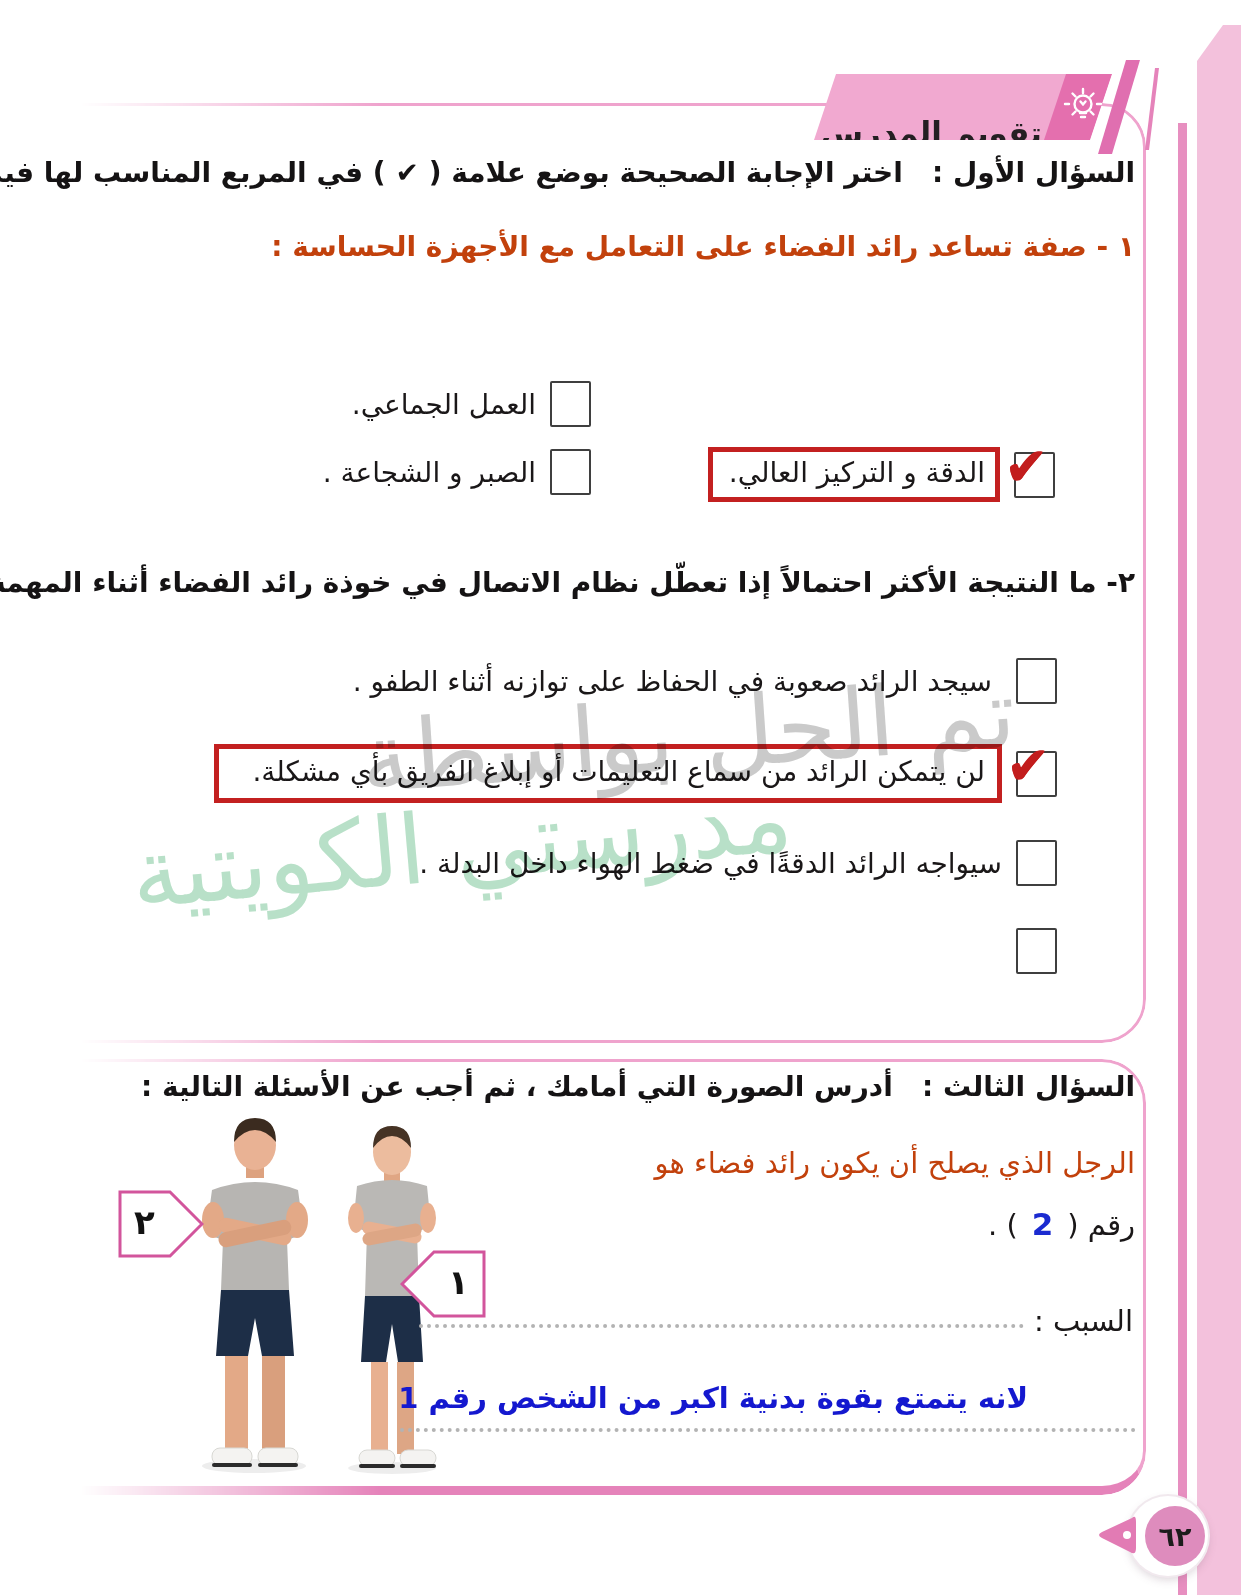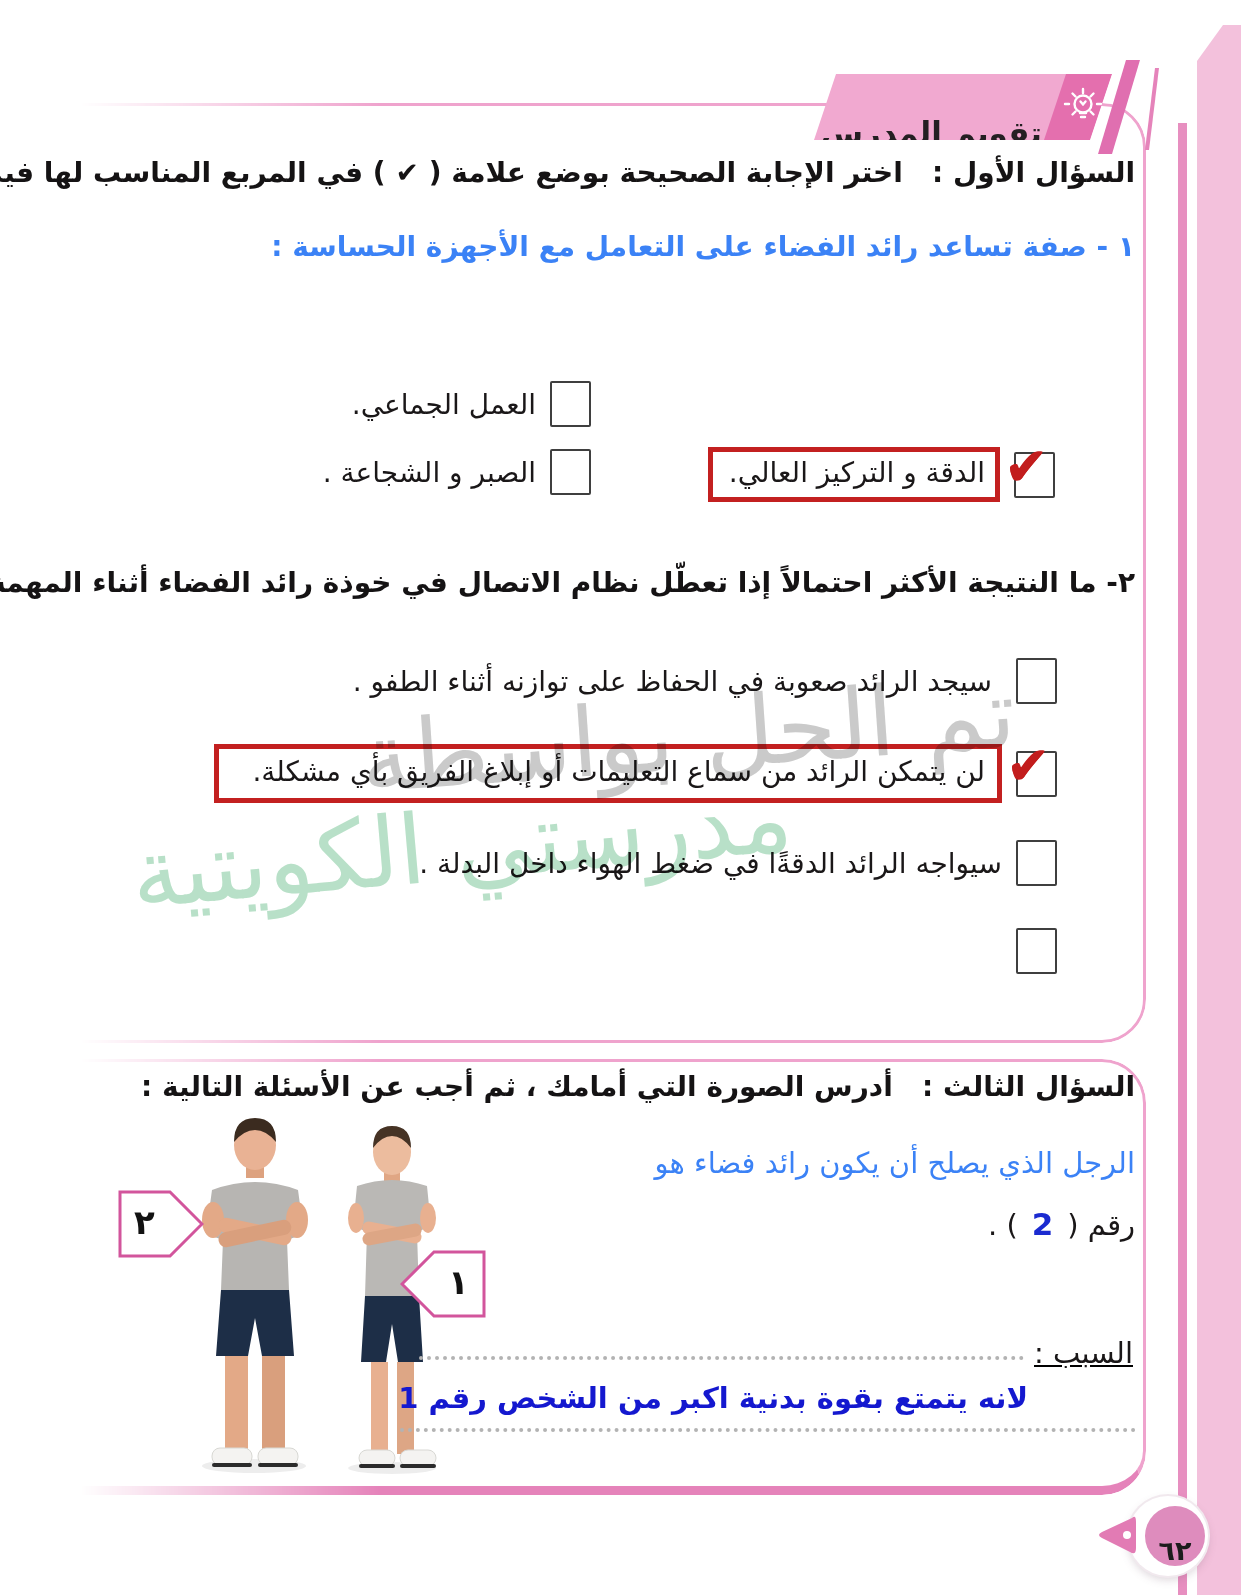--- a/index.html
+++ b/index.html
@@ -24,51 +24,51 @@
   #strip-a{left:1098px;top:60px;width:42px;height:94px;clip-path:polygon(28px 0,42px 0,14px 94px,0 94px);}
   #strip-b{left:1145px;top:68px;width:14px;height:82px;clip-path:polygon(10px 0,14px 0,4px 82px,0 82px);background:#e583ba;}
   #banner{position:absolute;left:814px;top:74px;width:298px;height:66px;background:#f1a9d0;
     clip-path:polygon(22px 0,298px 0,276px 66px,0 66px);}
   #banner-dark{position:absolute;left:230px;top:0;width:68px;height:66px;background:#e46fae;
     clip-path:polygon(22px 0,68px 0,46px 66px,0 66px);}
   #banner-title{position:absolute;right:70px;top:12px;font-size:31px;font-weight:700;color:#241f22;white-space:nowrap;margin-top:29px;}
   #bulb{position:absolute;left:246px;top:12px;}
   
   .qtitle{position:absolute;font-size:28px;font-weight:700;color:#151314;white-space:nowrap;z-index:4;}
-  .qline{position:absolute;font-size:28px;font-weight:500;color:#3b82f6;white-space:nowrap;z-index:4;}
+  .qline{position:absolute;font-size:28px;font-weight:500;color:#c2410c;white-space:nowrap;z-index:4;}
   .opt-row{position:absolute;display:flex;align-items:center;gap:14px;direction:rtl;z-index:4;}
   .cbx-wrap{position:relative;flex:0 0 auto;}
   .cbx{width:37px;height:42px;border:2px solid #3f3f3f;background:#fff;border-radius:2px;}
   .red-check{position:absolute;left:-10px;top:-12px;font-size:52px;font-weight:900;color:#c21d1d;
     text-shadow:1px 0 0 #c21d1d,0 1px 0 #c21d1d;line-height:1;z-index:5;}
   .opt-label{font-size:28px;font-weight:500;color:#1a1718;white-space:nowrap;}
   .red-box{border:5px solid #c32020;padding:4px 10px 8px 16px;}
   .red-box-wide{border:5px solid #c32020;padding:6px 12px 10px 16px;width:788px;box-sizing:border-box;text-align:right;}
   
   .wm{position:absolute;z-index:6;mix-blend-mode:multiply;white-space:nowrap;transform:rotate(-4deg);font-weight:500;}
   #wm1{left:360px;top:680px;font-size:96px;color:#a9a9a9;opacity:.62;}
   #wm2{left:130px;top:790px;font-size:96px;color:#7ec79a;opacity:.55;transform:rotate(-5deg);}
   
   #q3-answer-line{position:absolute;top:1206px;right:106px;font-size:29px;font-weight:500;color:#1a1718;z-index:4;}
   #q3-answer-line .blue-num{color:#1b2bd0;font-weight:700;font-size:31px;padding:0 14px;}
-  #reason-row{position:absolute;top:1336px;right:108px;width:714px;display:flex;direction:rtl;align-items:flex-end;gap:10px;z-index:4;text-decoration:underline;}
+  #reason-row{position:absolute;top:1304px;right:108px;width:714px;display:flex;direction:rtl;align-items:flex-end;gap:10px;z-index:4;}
   #reason-row .dots{flex:1;border-bottom:4px dotted #b3b3b3;margin-bottom:10px;}
   #reason-label{font-size:29px;font-weight:500;color:#1a1718;white-space:nowrap;}
   #reason-answer{position:absolute;left:428px;top:1381px;width:600px;text-align:center;font-size:29px;font-weight:700;color:#1418cf;white-space:nowrap;z-index:5;}
   #dots2{position:absolute;left:400px;top:1428px;width:736px;border-bottom:4px dotted #b3b3b3;z-index:4;}
   
   #men-figure{position:absolute;left:150px;top:1112px;z-index:4;}
   .fig-label{position:absolute;z-index:5;}
   .fig-label span{position:absolute;font-size:34px;font-weight:700;color:#121212;}
   
   #badge-white{position:absolute;left:1128px;top:1496px;width:80px;height:80px;border-radius:50%;background:#fff;
     box-shadow:0 0 0 2px #f1e9ee,0 4px 8px rgba(120,90,110,.25);z-index:7;}
   #badge-arrow{position:absolute;left:1094px;top:1512px;z-index:8;}
   #badge-pink{position:absolute;left:1145px;top:1506px;width:60px;height:60px;border-radius:50%;background:#de8cbd;
-    display:flex;align-items:flex-end;justify-content:center;z-index:9;}
+    display:flex;align-items:center;justify-content:center;z-index:9;}
   #badge-pink span{font-size:27px;font-weight:700;color:#1c1c1c;}
 </style>
 </head>
 <body>
 
 <div id="page">
 
   <div class="frame" id="frame1"></div>
   <div class="frame" id="frame2"></div>
   <div id="right-band"></div>

